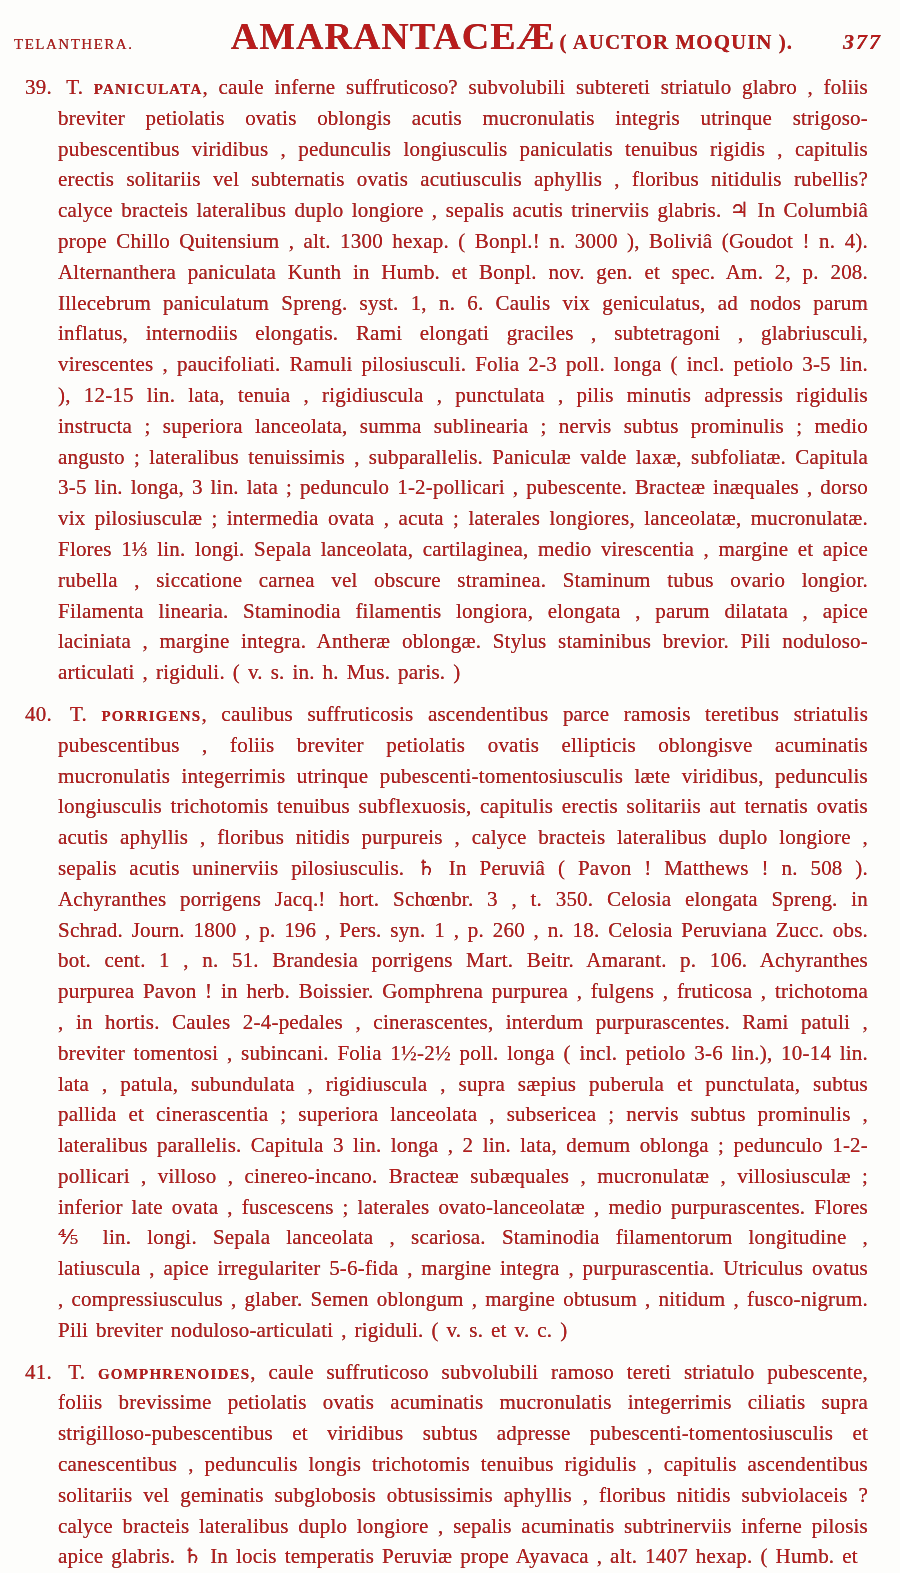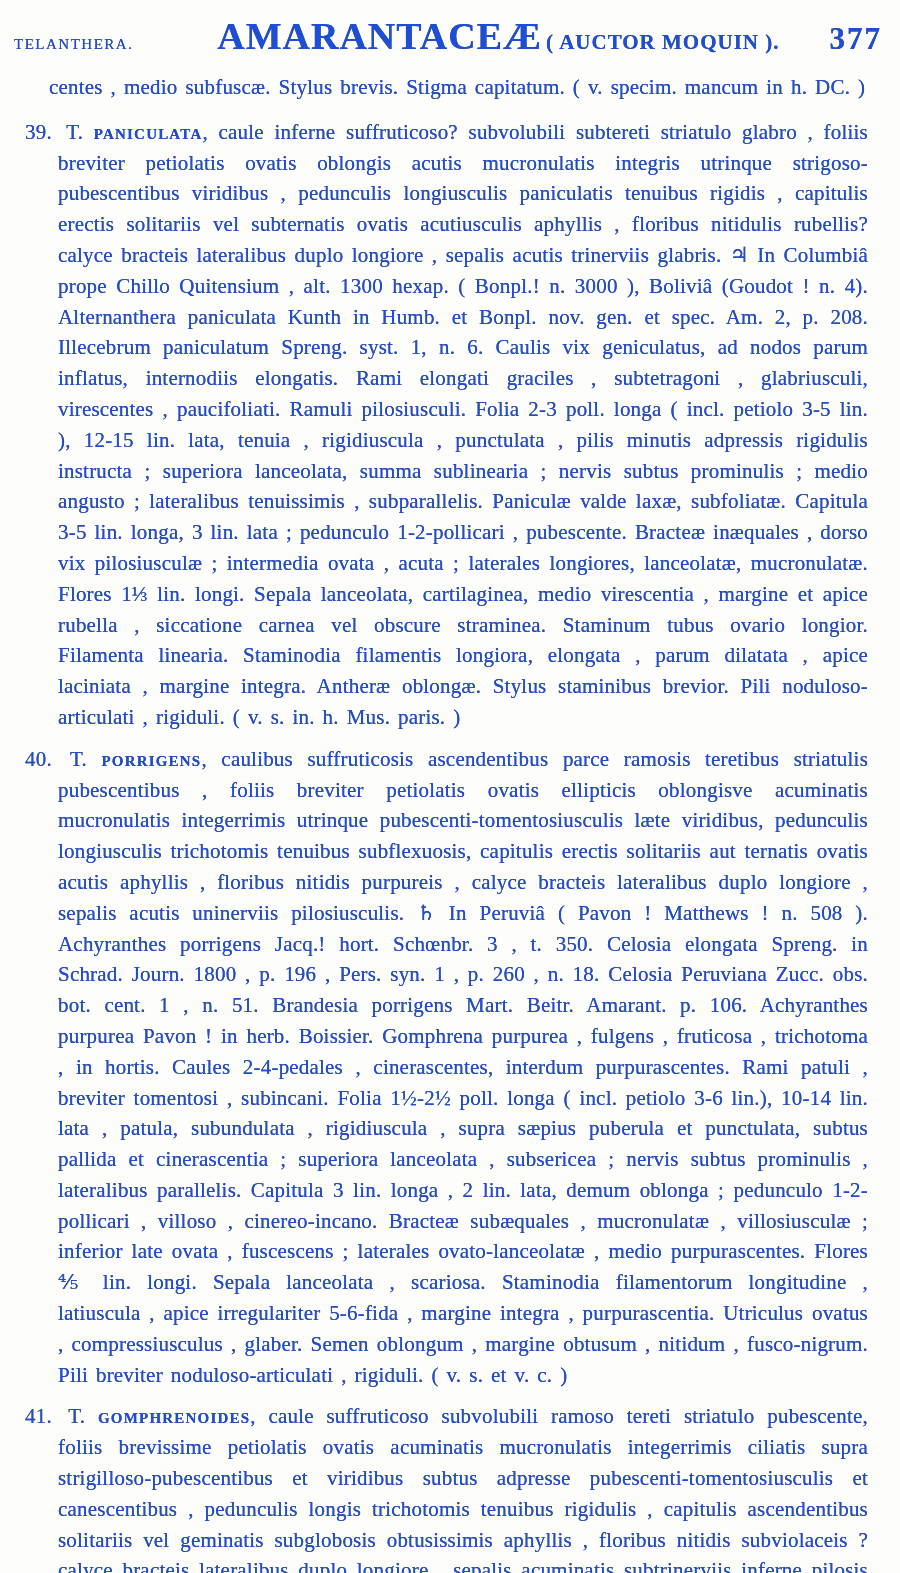--- a/index.html
+++ b/index.html
@@ -7,21 +7,21 @@
     padding: 0;
     background: #f6f6f3;
   }
   .page {
     position: relative;
     width: 900px;
     height: 1573px;
     box-sizing: border-box;
     margin: 0 auto;
     background: #fdfdfb;
-    color: #1d4ed8;
+    color: #b91c1c;
     font-family: "Liberation Serif", "DejaVu Serif", serif;
     overflow: hidden;
     padding: 10px 14px 0 12px;
     text-shadow: 0 0 0.5px rgba(25, 18, 10, 0.75);
   }
   .page-header {
     display: flex;
     align-items: baseline;
     justify-content: space-between;
     padding: 4px 4px 0 2px;
@@ -43,23 +43,24 @@
     font-size: 38px;
     font-weight: 700;
     letter-spacing: 1px;
   }
   .author-note {
     font-size: 21px;
     font-weight: 600;
     letter-spacing: 1px;
   }
   .page-number {
-    font-size: 31px;
+    font-size: 22px;
     font-weight: 700;
     letter-spacing: 2px;
+    font-style: italic;
   }
   .content {
     padding: 0 18px 0 46px;
     font-size: 21px;
     line-height: 30.8px;
     text-align: justify;
     word-spacing: 2.5px;
     letter-spacing: 0.2px;
   }
   .intro-paragraph {
@@ -88,21 +89,20 @@
     <span class="running-head">TELANTHERA.</span>
     <span class="title-group">
       <span class="page-title">AMARANTACEÆ</span>
       <span class="author-note">( AUCTOR MOQUIN ).</span>
     </span>
     <span class="page-number">377</span>
   </div>
 
   <div class="content">
 
-    <p class="intro-paragraph">centes , medio subfuscæ. Stylus brevis. Stigma capitatum. ( v. specim. mancum in h. DC. )</p>
 
     <p class="entry"><span class="entry-number">39.</span> <span>T.</span> <span class="species-name">paniculata</span><span>, caule inferne suffruticoso? subvolubili subtereti striatulo glabro , foliis breviter petiolatis ovatis oblongis acutis mucronulatis integris utrinque strigoso-pubescentibus viridibus , pedunculis longiusculis paniculatis tenuibus rigidis , capitulis erectis solitariis vel subternatis ovatis acutiusculis aphyllis , floribus nitidulis rubellis? calyce bracteis lateralibus duplo longiore , sepalis acutis trinerviis glabris. ♃ In Columbiâ prope Chillo Quitensium , alt. 1300 hexap. ( Bonpl.! n. 3000 ), Boliviâ (Goudot ! n. 4). Alternanthera paniculata Kunth in Humb. et Bonpl. nov. gen. et spec. Am. 2, p. 208. Illecebrum paniculatum Spreng. syst. 1, n. 6. Caulis vix geniculatus, ad nodos parum inflatus, internodiis elongatis. Rami elongati graciles , subtetragoni , glabriusculi, virescentes , paucifoliati. Ramuli pilosiusculi. Folia 2-3 poll. longa ( incl. petiolo 3-5 lin. ), 12-15 lin. lata, tenuia , rigidiuscula , punctulata , pilis minutis adpressis rigidulis instructa ; superiora lanceolata, summa sublinearia ; nervis subtus prominulis ; medio angusto ; lateralibus tenuissimis , subparallelis. Paniculæ valde laxæ, subfoliatæ. Capitula 3-5 lin. longa, 3 lin. lata ; pedunculo 1-2-pollicari , pubescente. Bracteæ inæquales , dorso vix pilosiusculæ ; intermedia ovata , acuta ; laterales longiores, lanceolatæ, mucronulatæ. Flores 1⅓ lin. longi. Sepala lanceolata, cartilaginea, medio virescentia , margine et apice rubella , siccatione carnea vel obscure straminea. Staminum tubus ovario longior. Filamenta linearia. Staminodia filamentis longiora, elongata , parum dilatata , apice laciniata , margine integra. Antheræ oblongæ. Stylus staminibus brevior. Pili noduloso-articulati , rigiduli. ( v. s. in. h. Mus. paris. )</span></p>
 
     <p class="entry"><span class="entry-number">40.</span> <span>T.</span> <span class="species-name">porrigens</span><span>, caulibus suffruticosis ascendentibus parce ramosis teretibus striatulis pubescentibus , foliis breviter petiolatis ovatis ellipticis oblongisve acuminatis mucronulatis integerrimis utrinque pubescenti-tomentosiusculis læte viridibus, pedunculis longiusculis trichotomis tenuibus subflexuosis, capitulis erectis solitariis aut ternatis ovatis acutis aphyllis , floribus nitidis purpureis , calyce bracteis lateralibus duplo longiore , sepalis acutis uninerviis pilosiusculis. ♄ In Peruviâ ( Pavon ! Matthews ! n. 508 ). Achyranthes porrigens Jacq.! hort. Schœnbr. 3 , t. 350. Celosia elongata Spreng. in Schrad. Journ. 1800 , p. 196 , Pers. syn. 1 , p. 260 , n. 18. Celosia Peruviana Zucc. obs. bot. cent. 1 , n. 51. Brandesia porrigens Mart. Beitr. Amarant. p. 106. Achyranthes purpurea Pavon ! in herb. Boissier. Gomphrena purpurea , fulgens , fruticosa , trichotoma , in hortis. Caules 2-4-pedales , cinerascentes, interdum purpurascentes. Rami patuli , breviter tomentosi , subincani. Folia 1½-2½ poll. longa ( incl. petiolo 3-6 lin.), 10-14 lin. lata , patula, subundulata , rigidiuscula , supra sæpius puberula et punctulata, subtus pallida et cinerascentia ; superiora lanceolata , subsericea ; nervis subtus prominulis , lateralibus parallelis. Capitula 3 lin. longa , 2 lin. lata, demum oblonga ; pedunculo 1-2-pollicari , villoso , cinereo-incano. Bracteæ subæquales , mucronulatæ , villosiusculæ ; inferior late ovata , fuscescens ; laterales ovato-lanceolatæ , medio purpurascentes. Flores ⅘ lin. longi. Sepala lanceolata , scariosa. Staminodia filamentorum longitudine , latiuscula , apice irregulariter 5-6-fida , margine integra , purpurascentia. Utriculus ovatus , compressiusculus , glaber. Semen oblongum , margine obtusum , nitidum , fusco-nigrum. Pili breviter noduloso-articulati , rigiduli. ( v. s. et v. c. )</span></p>
 
     <p class="entry"><span class="entry-number">41.</span> <span>T.</span> <span class="species-name">gomphrenoides</span><span>, caule suffruticoso subvolubili ramoso tereti striatulo pubescente, foliis brevissime petiolatis ovatis acuminatis mucronulatis integerrimis ciliatis supra strigilloso-pubescentibus et viridibus subtus adpresse pubescenti-tomentosiusculis et canescentibus , pedunculis longis trichotomis tenuibus rigidulis , capitulis ascendentibus solitariis vel geminatis subglobosis obtusissimis aphyllis , floribus nitidis subviolaceis ? calyce bracteis lateralibus duplo longiore , sepalis acuminatis subtrinerviis inferne pilosis apice glabris. ♄ In locis temperatis Peruviæ prope Ayavaca , alt. 1407 hexap. ( Humb. et</span></p>
 
   </div>
 </div>
 

